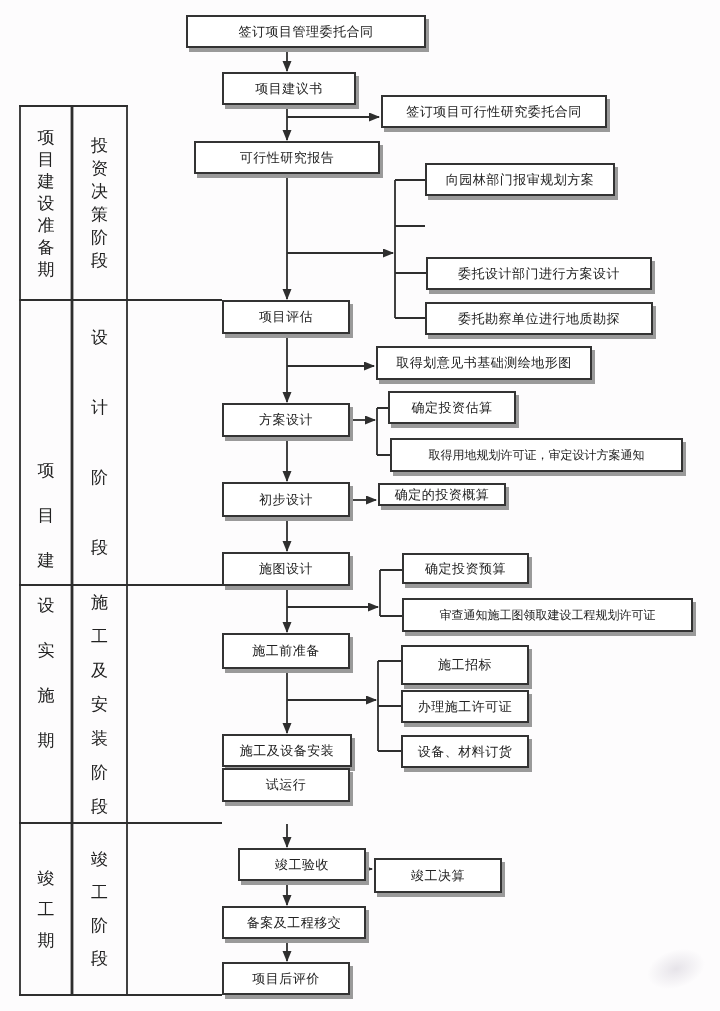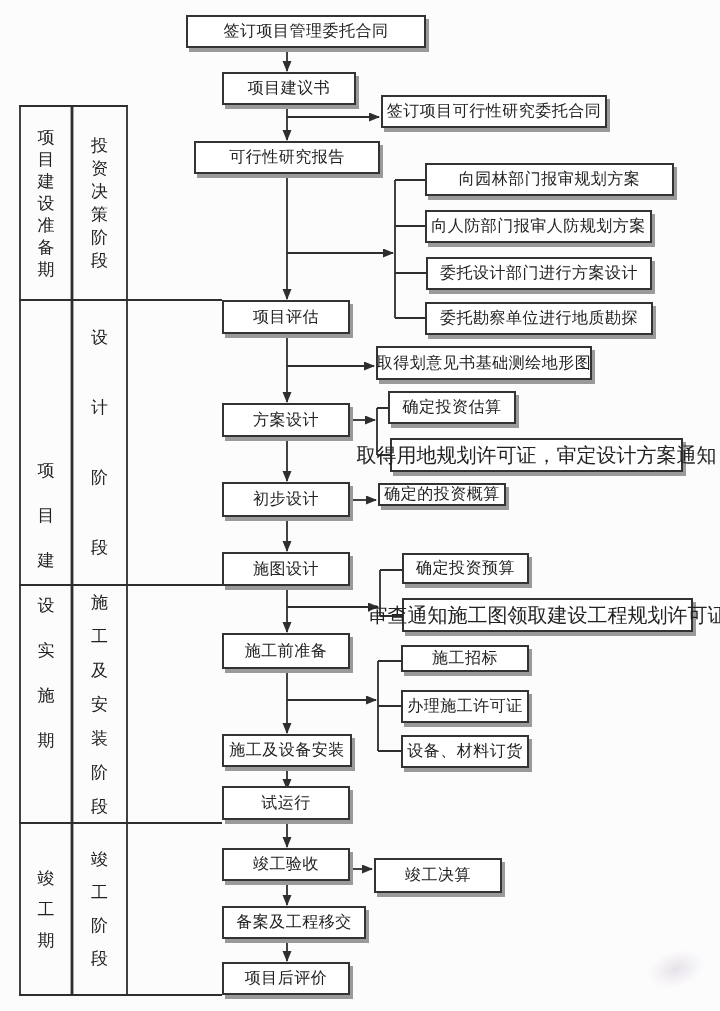--- a/index.html
+++ b/index.html
@@ -6,23 +6,23 @@
   #stage{
     position:relative;width:720px;height:1011px;overflow:hidden;
     background:#fdfcfd;color:#222;
     font-family:"Liberation Serif","DejaVu Serif",serif;
   }
   svg.connectors{position:absolute;left:0;top:0;}
   .fbox{
     position:absolute;box-sizing:border-box;background:#ffffff;
     border:2px solid #333;box-shadow:3px 4px 0 0 #9a9a9a;
     display:flex;align-items:center;justify-content:center;
-    font-size:16px;letter-spacing:0.5px;white-space:nowrap;
-  }
-  .fbox.tight{font-size:20px;letter-spacing:0;}
+    font-size:13px;letter-spacing:0.5px;white-space:nowrap;
+  }
+  .fbox.tight{font-size:12px;letter-spacing:0;}
   .vcell{
     position:absolute;display:flex;flex-direction:column;
     align-items:center;justify-content:center;
     font-size:17px;color:#222;box-sizing:border-box;
   }
   .vcell span{display:block;line-height:1;}
   .wm{
     position:absolute;left:646px;top:950px;width:60px;height:38px;
     background:radial-gradient(ellipse at center, rgba(188,182,196,0.35), rgba(255,255,255,0) 70%);
     transform:rotate(-18deg);
@@ -81,27 +81,24 @@
     </div>
 
   <div class="fbox" style="left:194px;top:141px;width:186px;height:33px">
     <span>可行性研究报告</span>
     </div>
 
   <div class="fbox" style="left:381px;top:95px;width:226px;height:33px">
     <span>签订项目可行性研究委托合同</span>
     </div>
 
-  <div class="fbox" style="left:425px;top:163px;width:249px;height:33px">
+  <div class="fbox" style="left:425px;top:163px;width:190px;height:33px">
     <span>向园林部门报审规划方案</span>
     </div>
 
-  <div class="fbox" style="left:425px;top:210px;width:227px;height:33px">
-    <span>向人防部门报审人防规划方案</span>
-    </div>
 
   <div class="fbox" style="left:426px;top:257px;width:226px;height:33px">
     <span>委托设计部门进行方案设计</span>
     </div>
 
   <div class="fbox" style="left:222px;top:300px;width:128px;height:34px">
     <span>项目评估</span>
     </div>
 
   <div class="fbox" style="left:425px;top:302px;width:228px;height:33px">
@@ -141,41 +138,41 @@
     </div>
 
   <div class="fbox tight" style="left:402px;top:598px;width:291px;height:34px">
     <span>审查通知施工图领取建设工程规划许可证</span>
     </div>
 
   <div class="fbox" style="left:222px;top:633px;width:128px;height:36px">
     <span>施工前准备</span>
     </div>
 
-  <div class="fbox" style="left:401px;top:645px;width:128px;height:27px">
+  <div class="fbox" style="left:401px;top:645px;width:128px;height:40px">
     <span>施工招标</span>
     </div>
 
   <div class="fbox" style="left:401px;top:690px;width:128px;height:33px">
     <span>办理施工许可证</span>
     </div>
 
   <div class="fbox" style="left:401px;top:735px;width:128px;height:33px">
     <span>设备、材料订货</span>
     </div>
 
   <div class="fbox" style="left:222px;top:734px;width:130px;height:33px">
     <span>施工及设备安装</span>
     </div>
 
-  <div class="fbox" style="left:222px;top:786px;width:128px;height:34px">
+  <div class="fbox" style="left:222px;top:768px;width:128px;height:34px">
     <span>试运行</span>
     </div>
 
-  <div class="fbox" style="left:222px;top:848px;width:128px;height:33px">
+  <div class="fbox" style="left:238px;top:848px;width:128px;height:33px">
     <span>竣工验收</span>
     </div>
 
   <div class="fbox" style="left:374px;top:858px;width:128px;height:35px">
     <span>竣工决算</span>
     </div>
 
   <div class="fbox" style="left:222px;top:906px;width:144px;height:33px">
     <span>备案及工程移交</span>
     </div>

